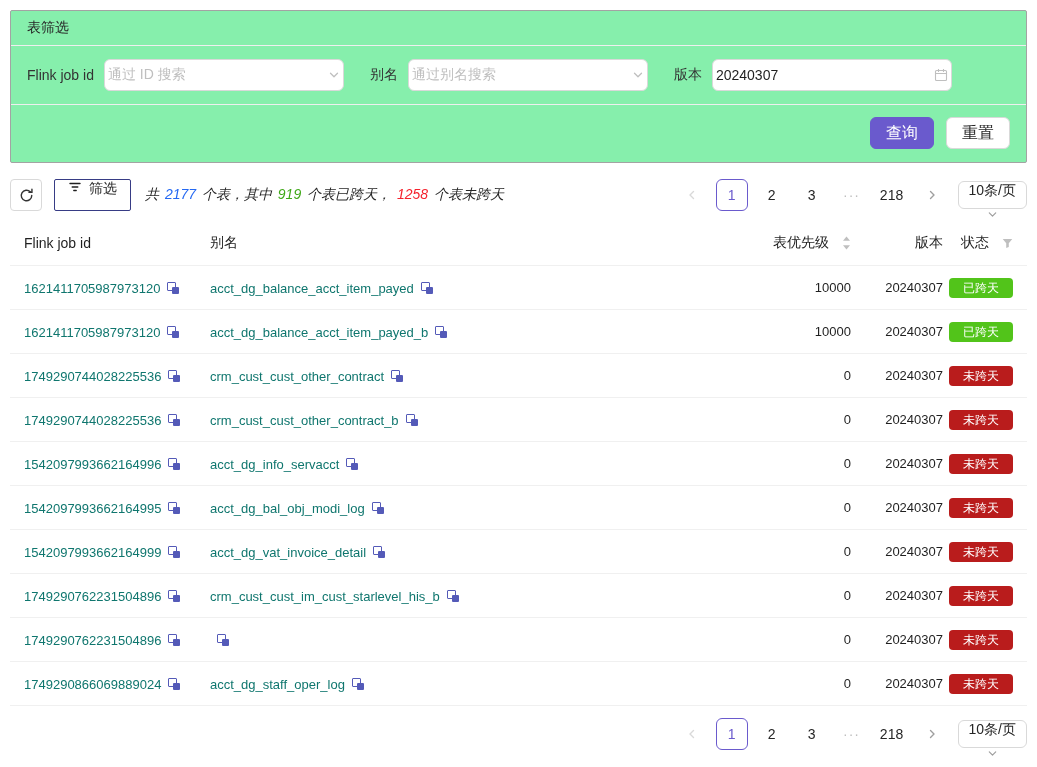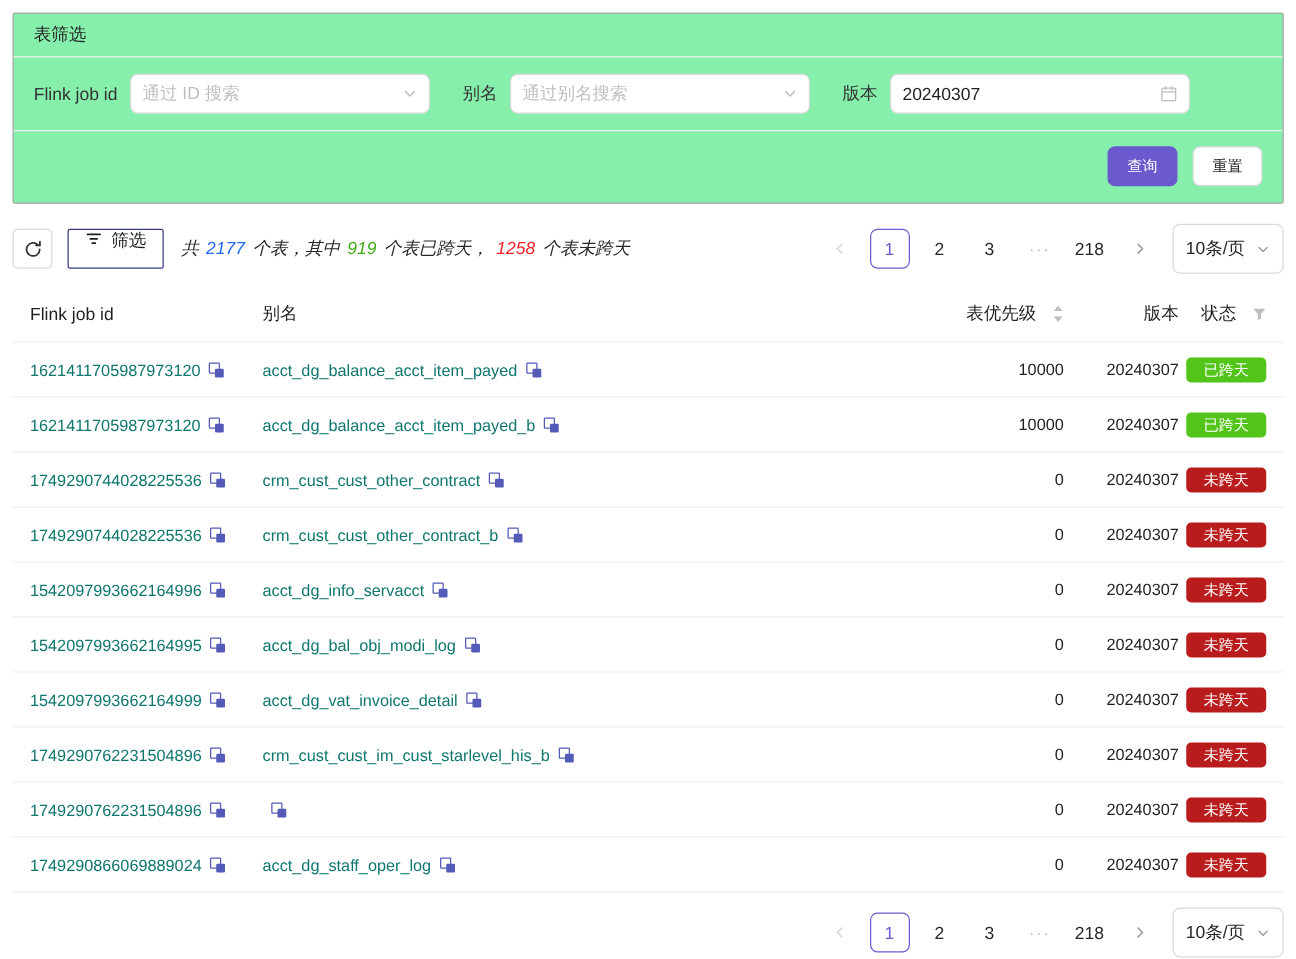--- a/index.html
+++ b/index.html
@@ -12,29 +12,29 @@
   }
   
   .card { border:1px solid #a3a3a3; border-radius:2px; background:#86efac; }
   .card-header { padding:8px 16px; border-bottom:1px solid #efefef; font-size:14px; color:#262626; }
   .filter-row { display:flex; align-items:center; padding:13px 16px; }
   .field { display:flex; align-items:center; margin-right:26px; }
   .field-label { margin-right:10px; color:#333; white-space:nowrap; }
   .control {
     width:240px; height:32px; border:1px solid #d9d9d9; border-radius:6px;
     display:flex; align-items:center; justify-content:space-between;
-    padding:0 9px; background:#fff; cursor:pointer;
+    padding:0 3px; background:#fff; cursor:pointer;
   }
   .placeholder { color:#bfbfbf; }
   .control-value { color:#1f1f1f; }
   .hdivider { border-top:1px solid #efefef; }
   .action-row { display:flex; justify-content:flex-end; gap:12px; padding:12px 16px 13px; }
   .btn {
     height:32px; padding:0 15px; border-radius:6px; border:1px solid #d9d9d9;
-    background:#fff; color:#262626; font-size:12px; font-family:inherit;
+    background:#fff; color:#262626; font-size:16px; font-family:inherit;
     display:inline-flex; align-items:center; justify-content:center; cursor:pointer;
   }
   .btn-primary { background:#6a5acd; border-color:#6a5acd; color:#fff; }
   
   .toolbar { display:flex; align-items:center; margin-top:16px; }
   .icon-btn {
     width:32px; height:32px; border:1px solid #d9d9d9; border-radius:4px; background:#fff;
     display:inline-flex; align-items:center; justify-content:center; cursor:pointer; color:#333;
   }
   .filter-toggle {
@@ -52,22 +52,22 @@
   .page-item {
     min-width:32px; height:32px; padding:0 4px; border-radius:6px;
     display:inline-flex; align-items:center; justify-content:center;
     font-size:14px; color:#262626; cursor:pointer; background:#fff;
   }
   .page-item.active { border:1px solid #6a5acd; color:#6a5acd; }
   .page-arrow { color:#9e9e9e; }
   .page-arrow.disabled { color:#d9d9d9; }
   .page-ellipsis { color:#bfbfbf; cursor:pointer; letter-spacing:1px; }
   .size-select {
-    height:40px; margin-left:10px; padding:0 10px; border:1px solid #d9d9d9; border-radius:6px;
-    display:inline-flex; align-items:center; gap:9px; background:#fff; cursor:pointer; color:#262626;
+    height:28px; margin-left:10px; padding:0 10px; border:1px solid #d9d9d9; border-radius:6px;
+    display:inline-flex; align-items:center; gap:9px; background:#fff; cursor:pointer; color:#262626;flex-direction:column;
   }
   
   .table { margin-top:10px; }
   .grid-row {
     display:grid; grid-template-columns:186px 1fr 130px 92px 70px;
     align-items:center; padding:0 14px; height:44px; border-bottom:1px solid #f0f0f0;
   }
   .thead { height:45px; }
   .th { font-weight:500; color:#1f1f1f; }
   .th-right, .td-right { text-align:right; }

